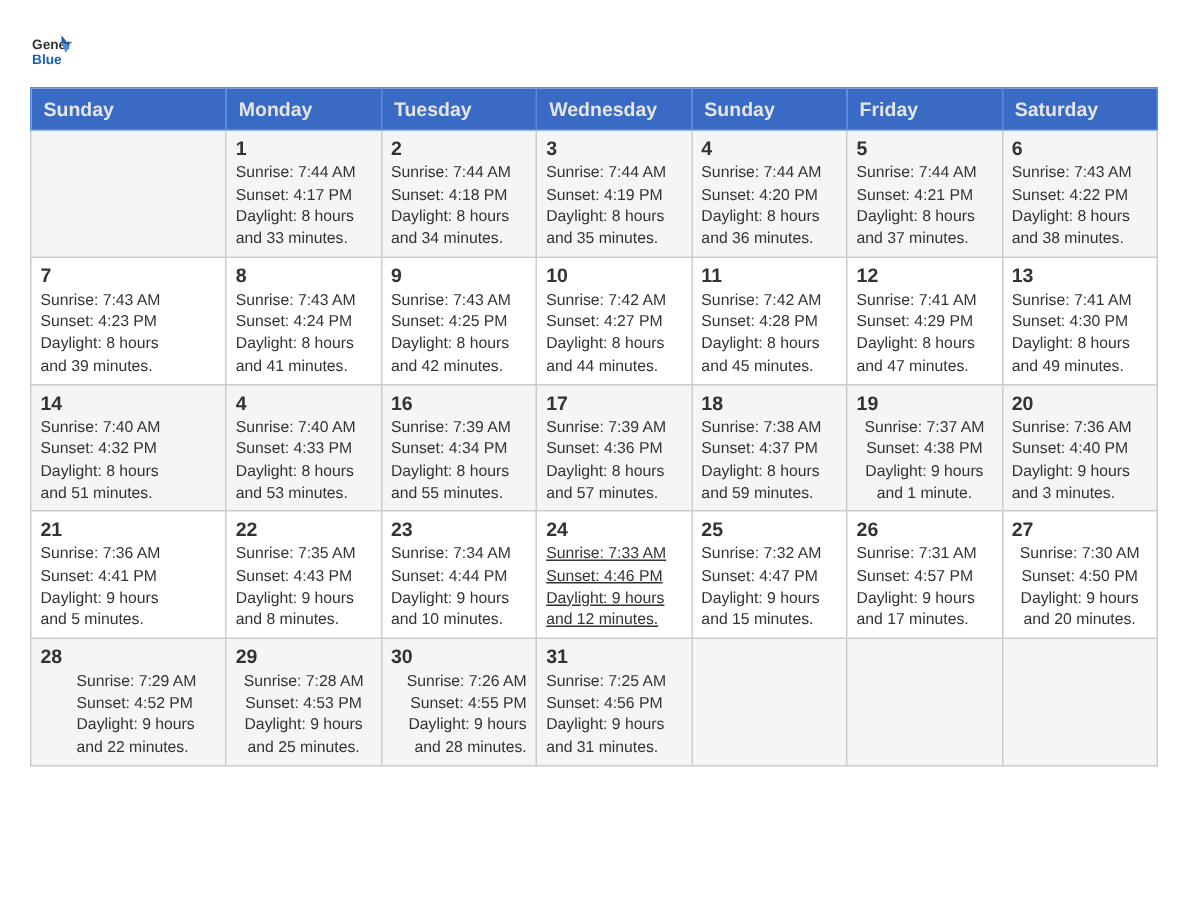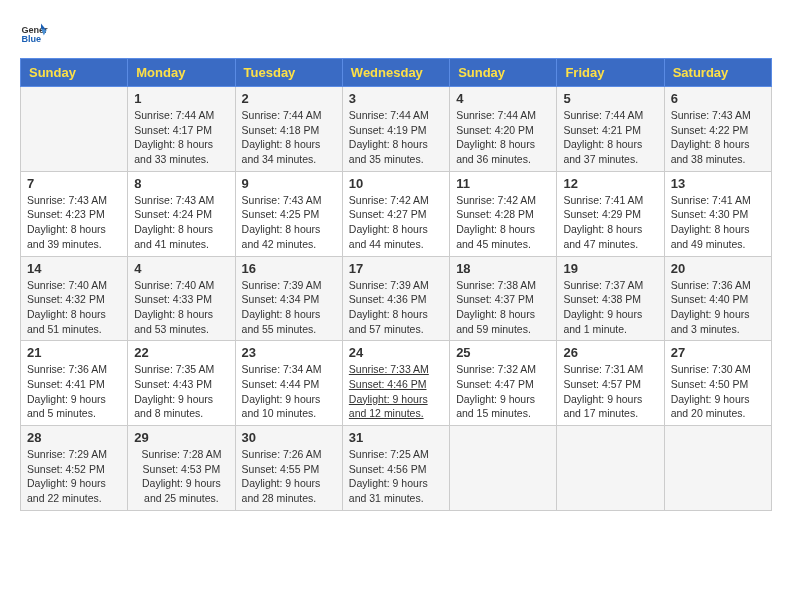--- a/index.html
+++ b/index.html
@@ -38,21 +38,21 @@
       font-weight: normal;
       color: #555;
     }
     table {
       width: 100%;
       border-collapse: collapse;
       font-size: 11px;
     }
     thead tr th {
       background-color: #3a6bc4;
-      color: #fde047;
+      color: #e5e5e5;
       padding: 6px 8px;
       text-align: left;
       font-size: 13px;
       font-weight: bold;
       border: 1px solid #5a8be4;
     }
     tbody tr td {
       border: 1px solid #ccc;
       vertical-align: top;
       padding: 4px 6px;
@@ -237,21 +237,21 @@
         </td>
         <td>
           <span class="day-num">18</span>
           <div class="cell-content" style="white-space: pre-line;">Sunrise: 7:38 AM
 Sunset: 4:37 PM
 Daylight: 8 hours
 and 59 minutes.</div>
         </td>
         <td>
           <span class="day-num">19</span>
-          <div class="cell-content" style="white-space: pre-line;">Sunrise: 7:37 AM
+          <div class="cell-content" style="white-space: pre-line; text-align: center;">Sunrise: 7:37 AM
 Sunset: 4:38 PM
 Daylight: 9 hours
 and 1 minute.</div>
         </td>
         <td>
           <span class="day-num">20</span>
           <div class="cell-content" style="white-space: pre-line;">Sunrise: 7:36 AM
 Sunset: 4:40 PM
 Daylight: 9 hours
 and 3 minutes.</div>
@@ -295,44 +295,44 @@
         </td>
         <td>
           <span class="day-num">26</span>
           <div class="cell-content" style="white-space: pre-line;">Sunrise: 7:31 AM
 Sunset: 4:57 PM
 Daylight: 9 hours
 and 17 minutes.</div>
         </td>
         <td>
           <span class="day-num">27</span>
-          <div class="cell-content" style="white-space: pre-line;">Sunrise: 7:30 AM
+          <div class="cell-content" style="white-space: pre-line; text-align: center;">Sunrise: 7:30 AM
 Sunset: 4:50 PM
 Daylight: 9 hours
 and 20 minutes.</div>
         </td>
       </tr>
       <tr>
         <td>
           <span class="day-num">28</span>
-          <div class="cell-content" style="white-space: pre-line;">Sunrise: 7:29 AM
+          <div class="cell-content" style="white-space: pre-line; margin-left: 24px;">Sunrise: 7:29 AM
 Sunset: 4:52 PM
 Daylight: 9 hours
 and 22 minutes.</div>
         </td>
         <td>
           <span class="day-num">29</span>
           <div class="cell-content" style="white-space: pre-line; text-align: center;">Sunrise: 7:28 AM
 Sunset: 4:53 PM
 Daylight: 9 hours
 and 25 minutes.</div>
         </td>
         <td>
           <span class="day-num">30</span>
-          <div class="cell-content" style="white-space: pre-line;">Sunrise: 7:26 AM
+          <div class="cell-content" style="white-space: pre-line; text-align: right;">Sunrise: 7:26 AM
 Sunset: 4:55 PM
 Daylight: 9 hours
 and 28 minutes.</div>
         </td>
         <td>
           <span class="day-num">31</span>
           <div class="cell-content" style="white-space: pre-line;">Sunrise: 7:25 AM
 Sunset: 4:56 PM
 Daylight: 9 hours
 and 31 minutes.</div>

